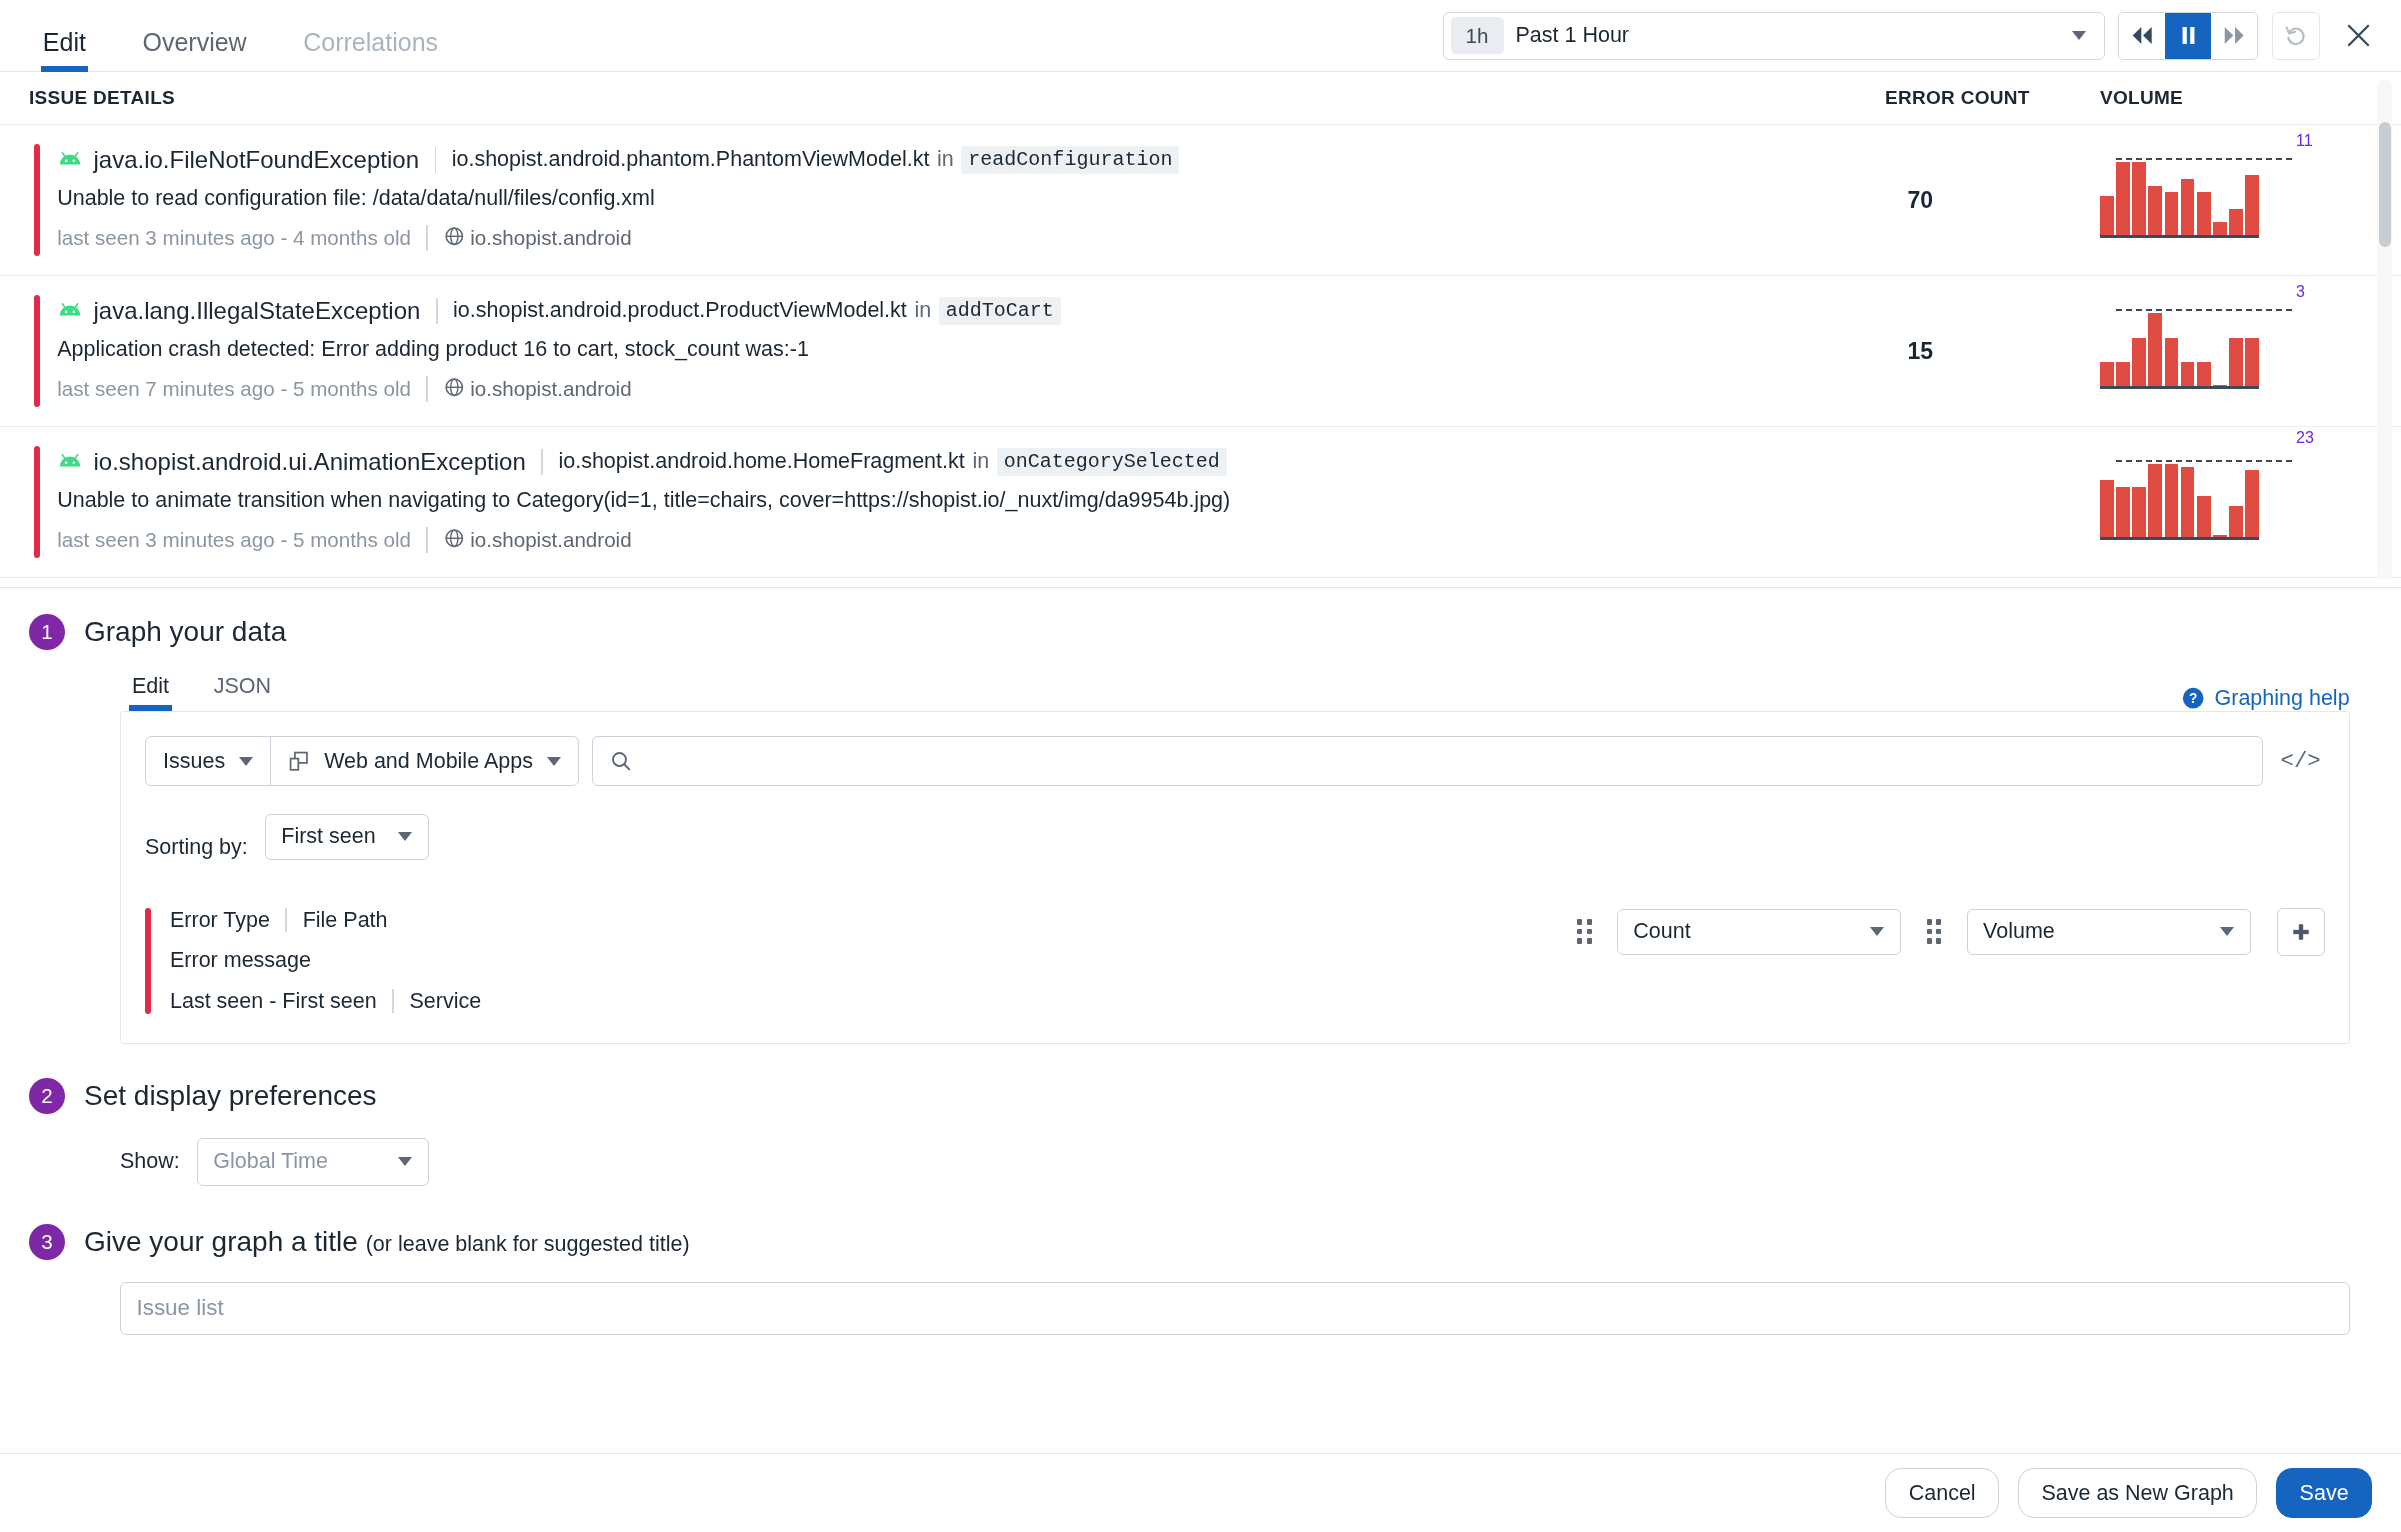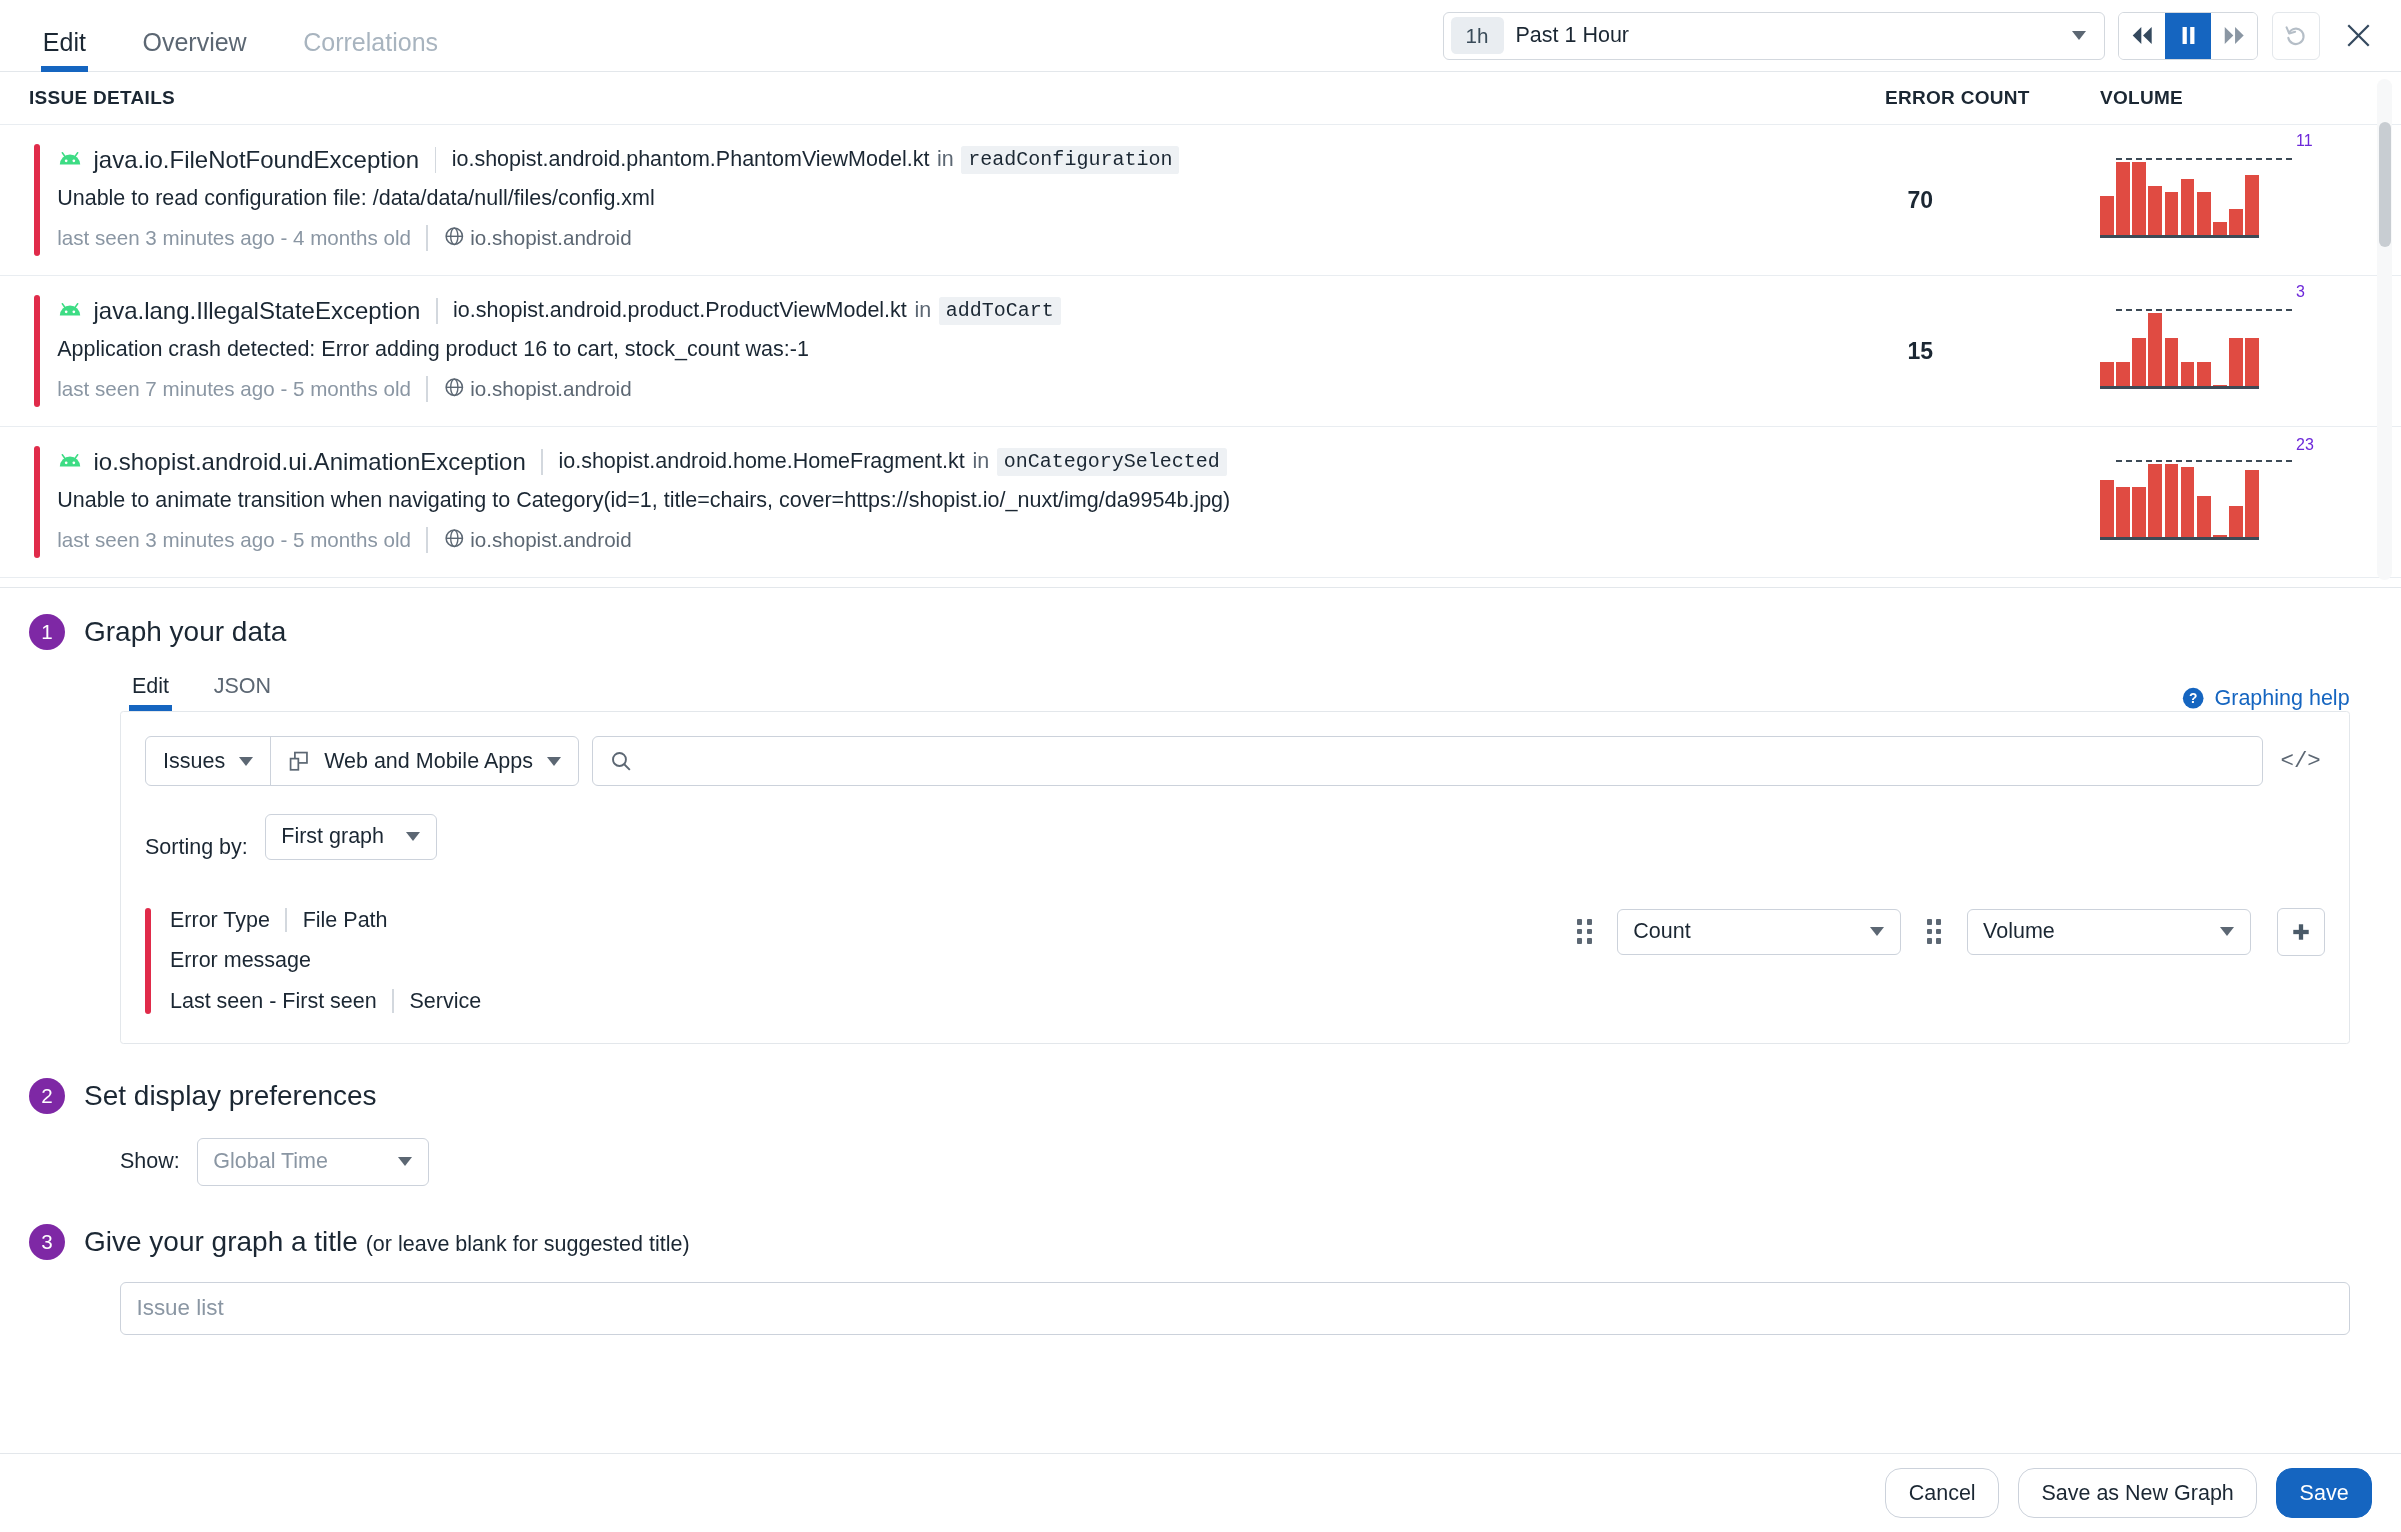--- a/index.html
+++ b/index.html
@@ -521,21 +521,21 @@
               <div class="bar" style="height:74px"></div>
               <div class="bar" style="height:74px"></div>
               <div class="bar" style="height:71px"></div>
               <div class="bar" style="height:42px"></div>
               <div class="bar" style="height:3.2px"></div>
               <div class="bar" style="height:32px"></div>
               <div class="bar" style="height:68px"></div>
             </div>
             <div class="axis"></div>
             <div class="dash" style="bottom:81px"></div>
-            <span class="maxlabel" style="bottom:79px">23</span>
+            <span class="maxlabel" style="bottom:86px">23</span>
           </div>
         </div>
       </div>
     </div>
 
   <div class="scrollbar">
     <div class="scrollthumb"></div>
   </div>
 </div>
 
@@ -580,21 +580,21 @@
         </svg>
       </div>
       <div class="codebtn">
           <span>&lt;/&gt;</span>
         </div>
     </div>
 
     <div class="qrow2">
       <div class="qlabel">Sorting by:</div>
       <div class="selbox">
-        <span>First graph</span>
+        <span>First seen</span>
         <span class="caret"></span>
       </div>
     </div>
 
     <div class="qrow3">
       <div class="fieldblock">
         <div class="fieldbar"></div>
         <div class="fields">
           <div class="fline">
             <span>Error Type</span>

